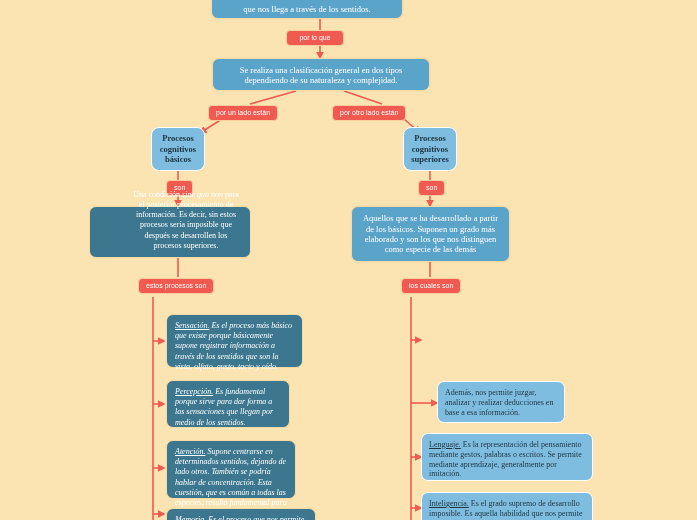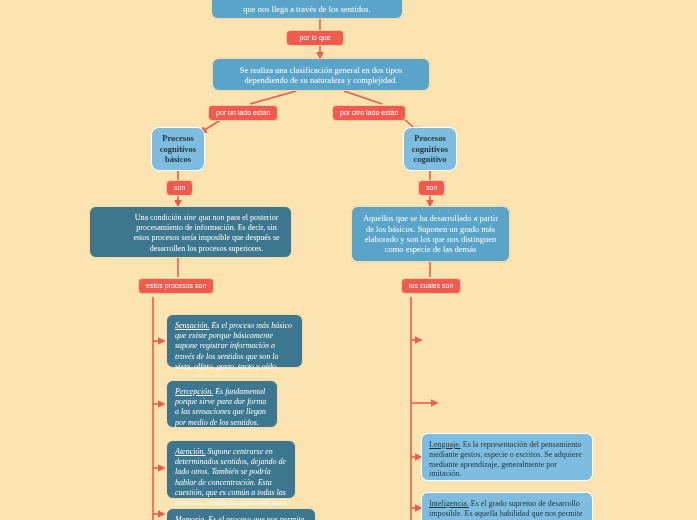--- a/index.html
+++ b/index.html
@@ -179,28 +179,28 @@
     <span>básicos</span>
   </div>
 
   <div class="redlabel" style="left:166px; top:180px;">
     <span>son</span>
   </div>
 
   <div class="node paleblue" style="left:403px; top:127px; width:54px; height:44px; display:flex; flex-direction:column; align-items:center; justify-content:center;">
     <span>Procesos</span>
     <span>cognitivos</span>
-    <span>cognitivo</span>
+    <span>superiores</span>
   </div>
 
   <div class="redlabel" style="left:418px; top:180px;">
     <span>son</span>
   </div>
 
-  <div class="teal" style="left:89px; top:206px; width:203px; height:52px; display:flex; align-items:flex-start; justify-content:center;padding-left:40px;">
+  <div class="teal" style="left:89px; top:206px; width:162px; height:52px; display:flex; align-items:flex-end; justify-content:center;padding-left:40px;">
     <div>
       <span>Una condición </span><span class="italic">sine qua non</span><span> para el posterior procesamiento de información. Es decir, sin estos procesos sería imposible que después se desarrollen los procesos superiores.</span>
     </div>
   </div>
 
   <div class="node lightblue" style="left:351px; top:206px; width:159px; height:56px; display:flex; align-items:center; justify-content:center;">
     <span>Aquellos que se ha desarrollado a partir de los básicos. Suponen un grado más elaborado y son los que nos distinguen como especie de las demás</span>
   </div>
 
   <div class="redlabel" style="left:138px; top:278px;">
@@ -208,35 +208,38 @@
   </div>
 
   <div class="redlabel" style="left:401px; top:278px;">
     <span>los cuales son</span>
   </div>
 
   <div class="teal left-align" style="left:166px; top:314px; width:137px; height:54px;">
     <span class="term">Sensación.</span><span> Es el proceso más básico que existe porque básicamente supone registrar información a través de los sentidos que son  la vista, olfato, gusto, tacto y oído.</span>
   </div>
 
-  <div class="teal left-align" style="left:166px; top:380px; width:112px; height:48px;">
+  <div class="teal left-align" style="left:166px; top:380px; width:124px; height:48px;">
     <span class="term">Percepción.</span><span> Es fundamental porque sirve para dar forma a las sensaciones que llegan por medio de los sentidos.</span>
   </div>
 
   <div class="teal left-align" style="left:166px; top:440px; width:130px; height:59px;">
     <span class="term">Atención.</span><span> Supone centrarse en determinados sentidos, dejando de lado otros. También se podría hablar de concentración. Esta cuestión, que es común a todas las especies, resulta fundamental para la supervivencia.</span>
   </div>
 
   <div class="teal left-align" style="left:166px; top:508px; width:150px; height:30px;">
     <span class="term">Memoria.</span><span> Es el proceso que nos permite</span>
   </div>
 
 
+  <div class="node paleblue2" style="left:437px; top:381px; width:128px; height:42px;">
+    <span>Además, nos permite juzgar, analizar y realizar deducciones en base a esa información.</span>
+  </div>
 
   <div class="node paleblue2" style="left:421px; top:433px; width:172px; height:48px;">
-    <span class="term">Lenguaje.</span><span> Es la representación del pensamiento mediante gestos, especie o escritos. Se adquiere mediante aprendizaje, generalmente por imitación.</span>
+    <span class="term">Lenguaje.</span><span> Es la representación del pensamiento mediante gestos, palabras o escritos. Se permite mediante aprendizaje, generalmente por imitación.</span>
   </div>
 
   <div class="node paleblue2" style="left:421px; top:492px; width:172px; height:35px;">
     <span class="term">Inteligencia.</span><span> Es el grado supremo de desarrollo imposible. Es aquella habilidad que nos permite</span>
   </div>
 
 </div>
 
 </body></html>

